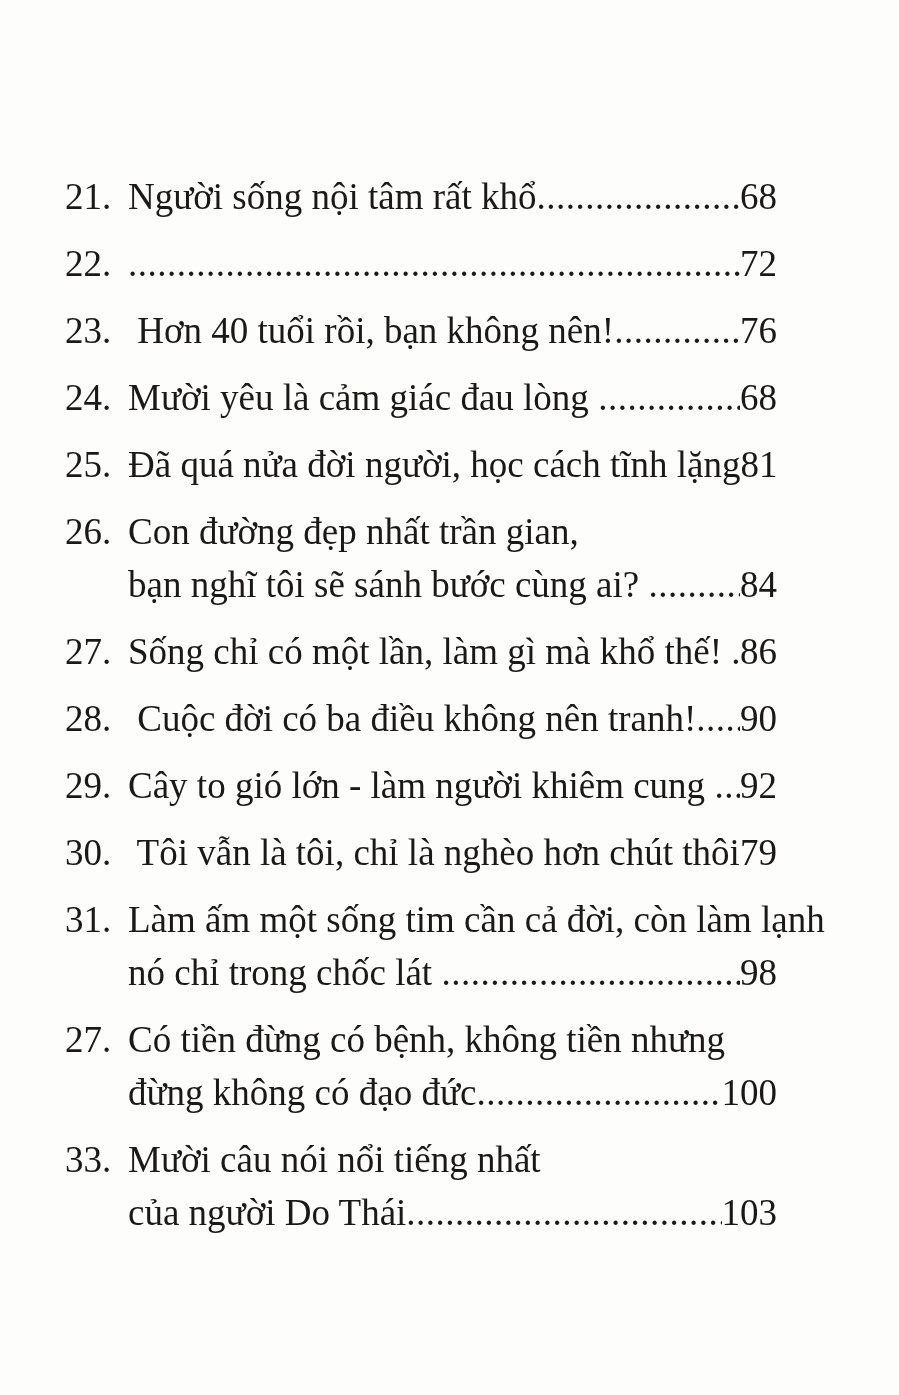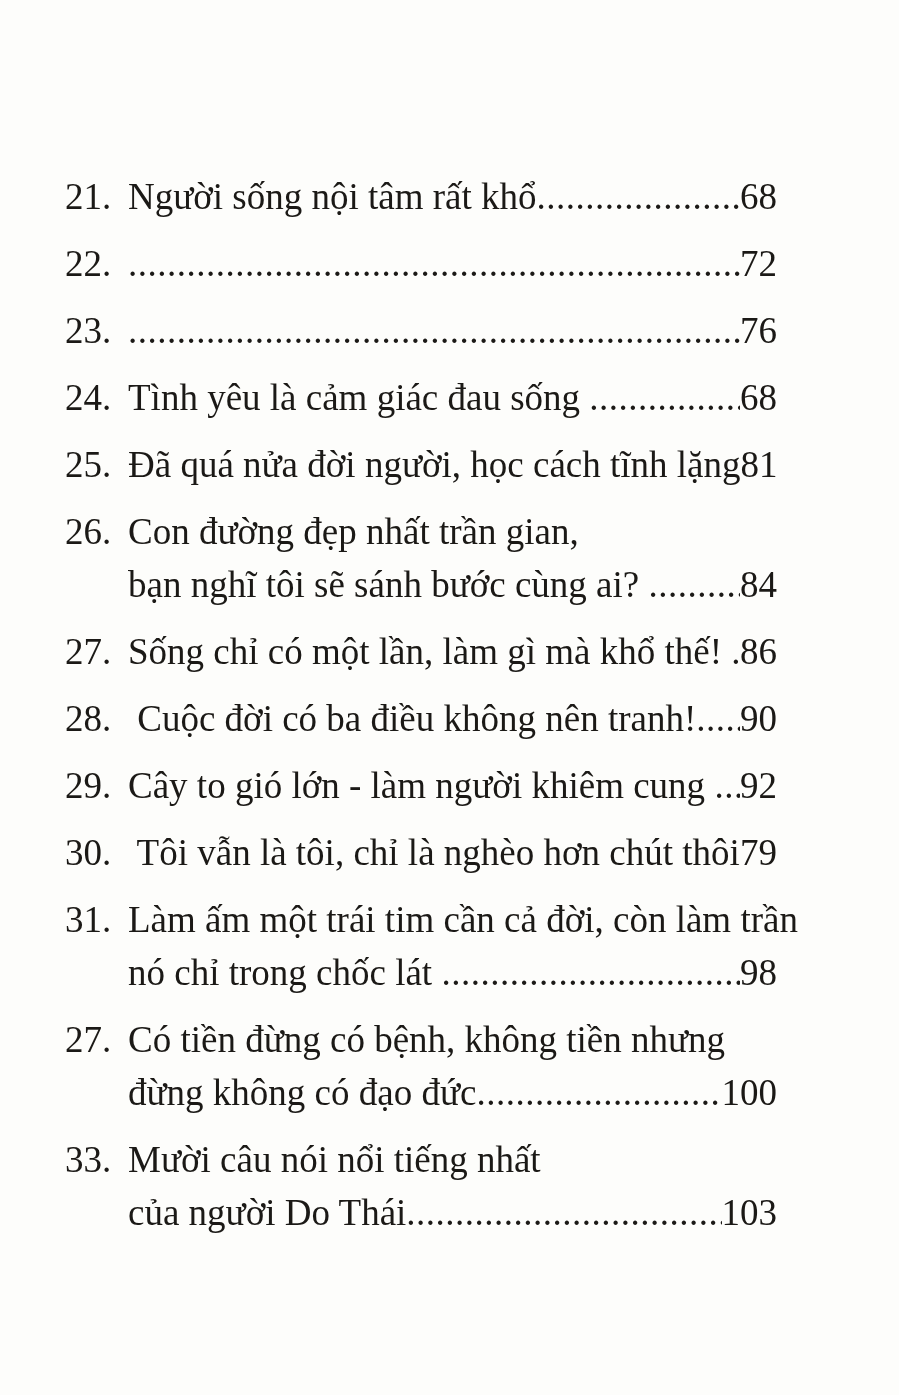--- a/index.html
+++ b/index.html
@@ -70,28 +70,29 @@
       <li class="toc-entry">
         <div class="toc-line">
           <span class="num">22.</span>
           <span class="dots" aria-hidden="true">................................................................................................................................................................</span>
           <span class="pagenum">72</span>
         </div>
       </li>
       <li class="toc-entry">
         <div class="toc-line">
           <span class="num">23.</span>
+          <span class="title"> Hơn 40 tuổi rồi, bạn không nên!</span>
           <span class="dots" aria-hidden="true">................................................................................................................................................................</span>
           <span class="pagenum">76</span>
         </div>
       </li>
       <li class="toc-entry">
         <div class="toc-line">
           <span class="num">24.</span>
-          <span class="title">Tình yêu là cảm giác đau sống </span>
+          <span class="title">Mười yêu là cảm giác đau lòng </span>
           <span class="dots" aria-hidden="true">................................................................................................................................................................</span>
           <span class="pagenum">68</span>
         </div>
       </li>
       <li class="toc-entry">
         <div class="toc-line">
           <span class="num">25.</span>
           <span class="title">Đã quá nửa đời người, học cách tĩnh lặng</span>
           <span class="dots" aria-hidden="true">................................................................................................................................................................</span>
           <span class="pagenum">81</span>
@@ -137,21 +138,21 @@
         <div class="toc-line">
           <span class="num">30.</span>
           <span class="title"> Tôi vẫn là tôi, chỉ là nghèo hơn chút thôi</span>
           <span class="dots" aria-hidden="true">................................................................................................................................................................</span>
           <span class="pagenum">79</span>
         </div>
       </li>
       <li class="toc-entry">
         <div class="toc-line">
           <span class="num">31.</span>
-          <span class="title">Làm ấm một trái tim cần cả đời, còn làm trần</span>
+          <span class="title">Làm ấm một sống tim cần cả đời, còn làm lạnh</span>
         </div>
         <div class="toc-line">
           <span class="num"></span>
           <span class="title">nó chỉ trong chốc lát </span>
           <span class="dots" aria-hidden="true">................................................................................................................................................................</span>
           <span class="pagenum">98</span>
         </div>
       </li>
       <li class="toc-entry">
         <div class="toc-line">

